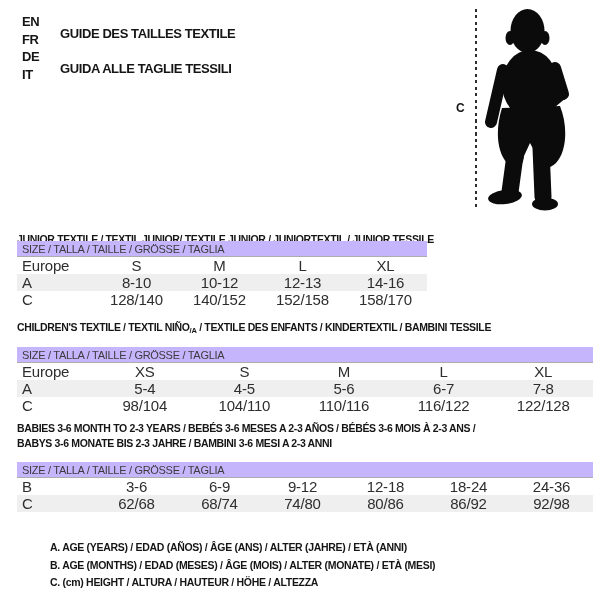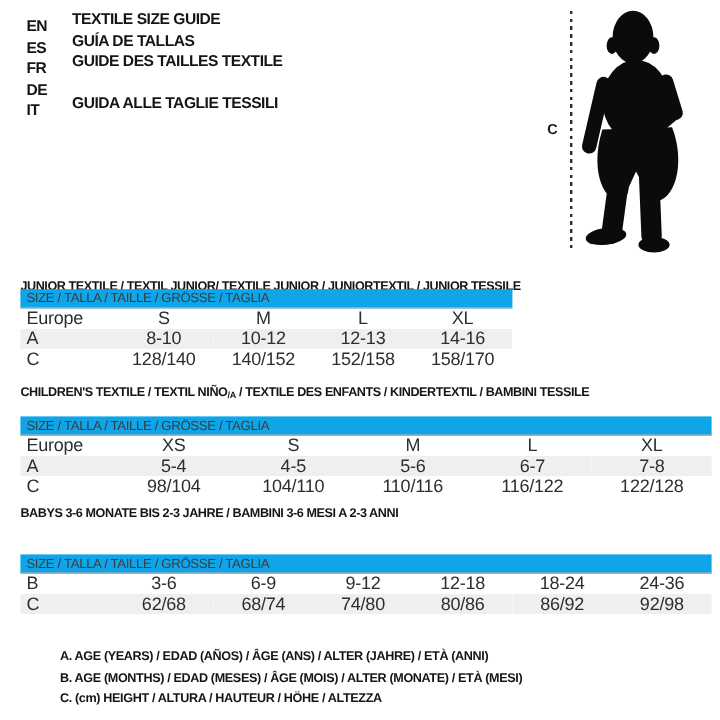--- a/index.html
+++ b/index.html
@@ -33,21 +33,21 @@
   
   .section-title {
     position:absolute; left:17px; white-space:nowrap;
     font-weight:bold; font-size:10.5px; letter-spacing:-0.35px; color:#151515;
     line-height:14.5px;
   }
   .subsc { font-size:7.5px; vertical-align:-2px; letter-spacing:-0.2px; }
 
   .size-table { position:absolute; left:17px; }
   .size-table .bar {
-    height:16px; background:#0ea5e9; border-bottom:1px solid #adadad;
+    height:16px; background:#c4b5fd; border-bottom:1px solid #adadad;
     display:flex; align-items:center; padding-left:5px;
     font-size:11px; letter-spacing:-0.3px; color:#3c3c3c; white-space:nowrap;
   }
   .size-table table {
     width:100%; border-collapse:collapse; table-layout:fixed;
     font-size:15px; letter-spacing:-0.2px; color:#2e2e2e;
   }
   .size-table td { height:17px; text-align:center; overflow:hidden; white-space:nowrap; }
   .size-table td.lbl { width:78px; text-align:left; padding-left:5px; }
   .size-table tr:nth-child(even) { background:#f0efef; }
@@ -60,25 +60,20 @@
   }
 </style>
 </head>
 <body>
 
 <div class="page">
 
   <div class="lang-block">
     <div class="lang-row">
       <span class="lang-code">EN</span>
-      <span class="lang-title">TEXTILE SIZE GUIDE</span>
-    </div>
-    <div class="lang-row">
-      <span class="lang-code">ES</span>
-      <span class="lang-title">GUÍA DE TALLAS</span>
     </div>
     <div class="lang-row">
       <span class="lang-code">FR</span>
       <span class="lang-title">GUIDE DES TAILLES TEXTILE</span>
     </div>
     <div class="lang-row">
       <span class="lang-code">DE</span>
     </div>
     <div class="lang-row">
       <span class="lang-code">IT</span>
@@ -176,20 +171,21 @@
         <td>104/110</td>
         <td>110/116</td>
         <td>116/122</td>
         <td>122/128</td>
       </tr>
     </tbody>
       </table>
   </div>
 
   <div class="section-title" style="top:421px;">
+    <div>BABIES 3-6 MONTH TO 2-3 YEARS / BEBÉS 3-6 MESES A 2-3 AÑOS / BÉBÉS 3-6 MOIS À 2-3 ANS /</div>
     <div>BABYS 3-6 MONATE BIS 2-3 JAHRE / BAMBINI 3-6 MESI A 2-3 ANNI</div>
   </div>
   <div class="size-table" style="top:462px; width:576px;">
     <div class="bar">SIZE / TALLA / TAILLE / GRÖSSE / TAGLIA</div>
     <table>
       <tbody>
           <tr>
         <td class="lbl">B</td>
         <td>3-6</td>
         <td>6-9</td>

